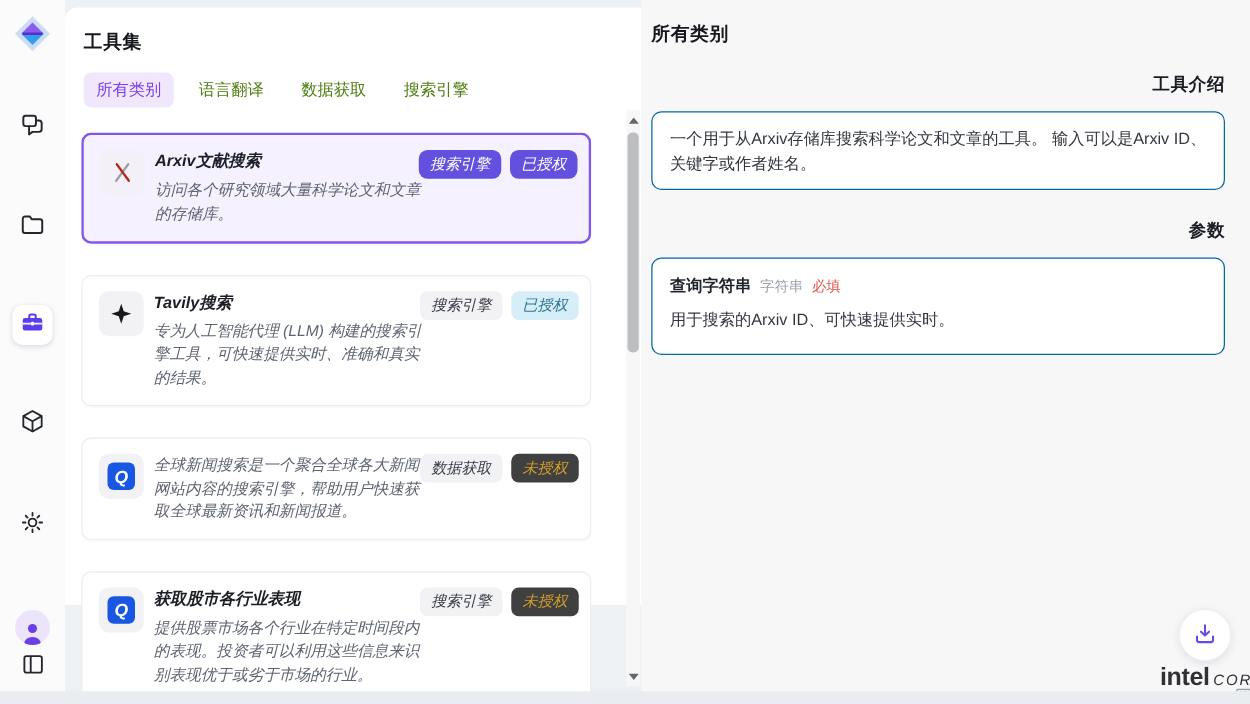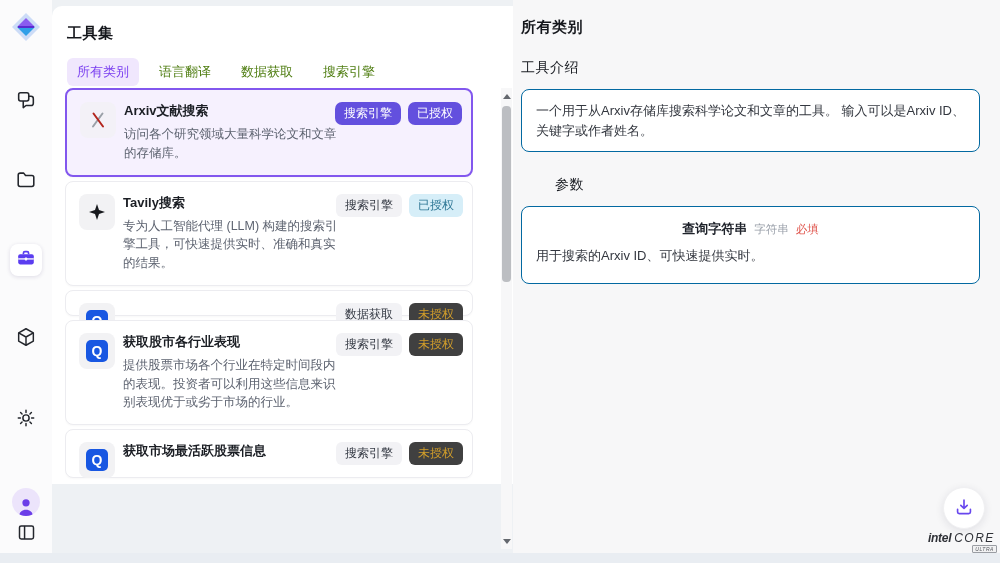--- a/index.html
+++ b/index.html
@@ -13,21 +13,21 @@
   .rail-btn.active { background:#ffffff; box-shadow:0 1px 4px rgba(40,30,90,.14); }
   .avatar-circle { width:28px; height:28px; border-radius:50%; background:#ece4fb; display:flex; align-items:flex-end; justify-content:center; overflow:hidden; }
 
   
   .list-panel { position:absolute; left:52px; top:6px; width:461px; height:478px; background:#ffffff; border-radius:10px 0 0 0; z-index:2; }
   .list-title { position:absolute; left:15px; top:18px; font-size:15px; font-weight:700; color:#15171c; letter-spacing:.5px; }
   .tabs { position:absolute; left:15px; top:52px; display:flex; gap:10px; align-items:flex-end; }
   .tab { font-size:13px; color:#4d7c0f; padding:5px 10px; border-radius:6px; cursor:pointer; white-space:nowrap; }
   .tab.active { color:#7a3ff0; background:#f0e7fd; font-weight:500; }
 
-  .card-list { position:absolute; left:13px; top:82px; width:408px; height:457px; overflow:hidden; display:flex; flex-direction:column; gap:4px; }
+  .card-list { position:absolute; left:13px; top:100px; width:408px; height:457px; overflow:hidden; display:flex; flex-direction:column; gap:25px;font-style:italic; }
   .tool-card { position:relative; flex:none; width:408px; background:#ffffff; border:1px solid #ececf0; border-radius:8px; padding:12px 10px 12px 13px; box-shadow:0 1px 2px rgba(20,20,40,.03); cursor:pointer; }
   .tool-card.selected { border:2px solid #8257ee; background:#f6f1fe; }
   .tool-tile { position:absolute; left:13px; top:12px; width:36px; height:36px; border-radius:8px; background:#f2f2f4; display:flex; align-items:center; justify-content:center; }
   .tool-card.selected .tool-tile { background:#f3f1f7; }
   .q-badge { width:22px; height:22px; border-radius:5px; background:#1857e2; color:#fff; font-weight:700; font-size:14px; display:flex; align-items:center; justify-content:center; }
   .tool-main { margin-left:44px; margin-right:118px; }
   .tool-name { font-size:13px; font-weight:700; color:#1b1e24; margin-bottom:5px; }
   .tool-desc { font-size:12.5px; color:#5d6370; line-height:1.5; }
   .badges { position:absolute; right:9px; top:12px; display:flex; gap:7px; }
   .badge { font-size:12px; padding:4px 9px; border-radius:6px; white-space:nowrap; height:23px; display:flex; align-items:center; }
@@ -40,36 +40,36 @@
   .scrollbar { position:absolute; right:1px; top:82px; width:11px; height:461px; background:#f7f7f8; }
   .sb-arrow { position:absolute; left:0; width:11px; height:12px; display:flex; align-items:center; justify-content:center; cursor:pointer; }
   .sb-arrow.up { top:2px; } .sb-arrow.down { bottom:2px; }
   .tri-up { width:0; height:0; border-left:4px solid transparent; border-right:4px solid transparent; border-bottom:5px solid #64686e; }
   .tri-down { width:0; height:0; border-left:4px solid transparent; border-right:4px solid transparent; border-top:5px solid #64686e; }
   .sb-thumb { position:absolute; left:1px; top:18px; width:9px; height:176px; background:#bcbec2; border-radius:4px; cursor:grab; }
 
   
   .detail-panel { position:absolute; left:513px; top:0; width:487px; height:553px; background:#f7f7f8; padding:18px 20px 0 8px; z-index:1; }
   .detail-title { font-size:15px; font-weight:700; color:#15171c; letter-spacing:.5px; }
-  .section-h { font-size:14px; font-weight:400; color:#1a1d23; letter-spacing:.5px; }
+  .section-h { font-size:14px; font-weight:700; color:#1a1d23; letter-spacing:.5px;text-align:right; }
   .intro-h { margin-top:22px; }
   .white-box { background:#ffffff; border:1px solid #0369a1; border-radius:8px; margin-top:12px; }
   .intro-box { padding:11px 14px; font-size:13px; color:#33373f; line-height:1.5; }
   .params-h { margin-top:24px;margin-left:34px; }
   .param-box { padding:13px 14px 18px 14px; }
-  .param-meta { display:flex; align-items:baseline; gap:7px;justify-content:center; }
+  .param-meta { display:flex; align-items:baseline; gap:7px; }
   .param-name { font-size:13px; font-weight:700; color:#1f232b; }
   .param-type { font-size:11.5px; color:#9aa0aa; }
   .param-req  { font-size:11.5px; color:#e0564e; }
   .param-desc { margin-top:9px; font-size:13px; color:#33373f; }
 
   
   .download-fab { position:absolute; left:943px; top:487px; width:42px; height:42px; border-radius:50%; background:#ffffff; border:1px solid #f0f0f2; box-shadow:0 2px 8px rgba(30,30,60,.10); display:flex; align-items:center; justify-content:center; cursor:pointer; z-index:4; }
   .intel { position:absolute; left:928px; top:531px; width:64px; display:flex; align-items:baseline; gap:3px; z-index:4; }
-  .intel-word { font-size:12px; font-weight:600; color:#2f3137; letter-spacing:-.3px;font-style:italic; }
+  .intel-word { font-size:20px; font-weight:600; color:#2f3137; letter-spacing:-.3px; }
   .core-word { font-size:12px; font-weight:300; color:#2f3137; letter-spacing:1.5px; text-transform:uppercase; position:relative;font-style:italic; }
   .ultra-badge { position:absolute; right:-2px; bottom:-8px; font-size:5px; color:#55585e; border:1px solid #9a9da3; padding:0 2px; border-radius:1px; letter-spacing:.5px; text-transform:uppercase; background:#f1f1f2; }
   .bottom-strip { position:absolute; left:0; top:553px; width:1000px; height:10px; background:#e9edf2; z-index:5; }
 </style>
 </head>
 <body>
 
 <aside class="rail">
   <span class="logo">
     <svg width="30" height="30" viewBox="0 0 30 30">
@@ -190,20 +190,21 @@
       <span class="badge status b-cyan">已授权</span>
     </div>
   </article>
       <article class="tool-card">
     <span class="tool-tile">
 
       <span class="q-badge" style="display: flex;">Q</span>
 
     </span>
     <div class="tool-main">
+      <div class="tool-desc">全球新闻搜索是一个聚合全球各大新闻网站内容的搜索引擎，帮助用户快速获取全球最新资讯和新闻报道。</div>
     </div>
     <div class="badges">
       <span class="badge cat b-gray">数据获取</span>
       <span class="badge status b-amber">未授权</span>
     </div>
   </article>
       <article class="tool-card">
     <span class="tool-tile">
 
       <span class="q-badge" style="display: flex;">Q</span>

